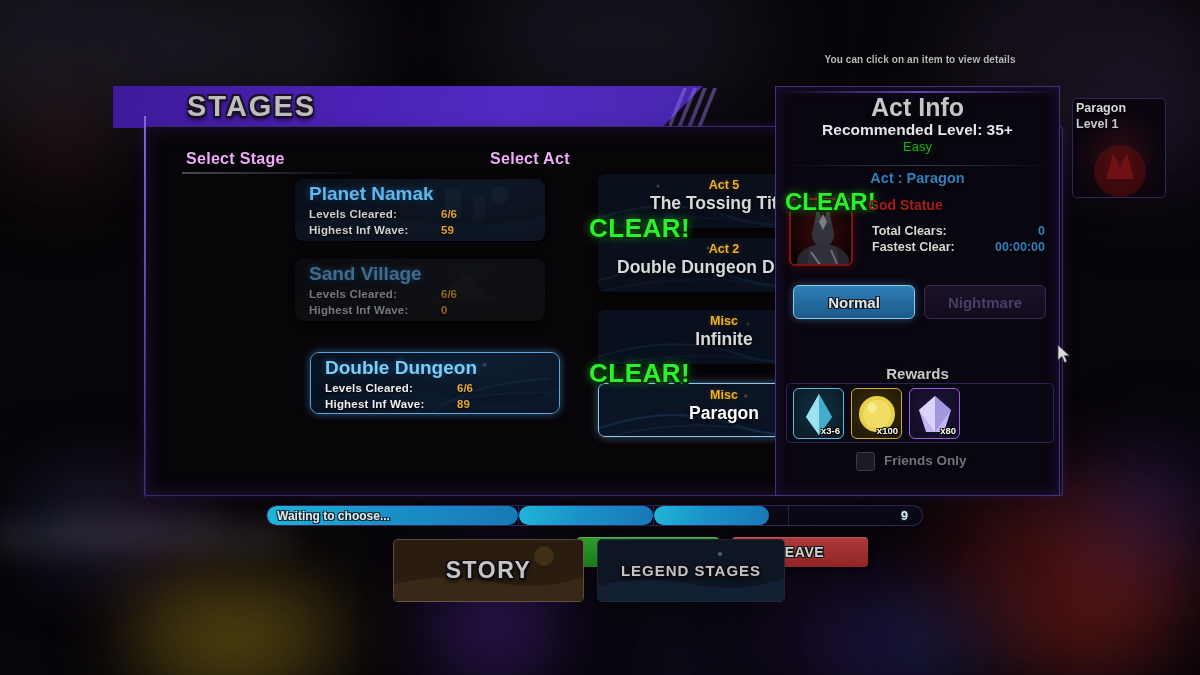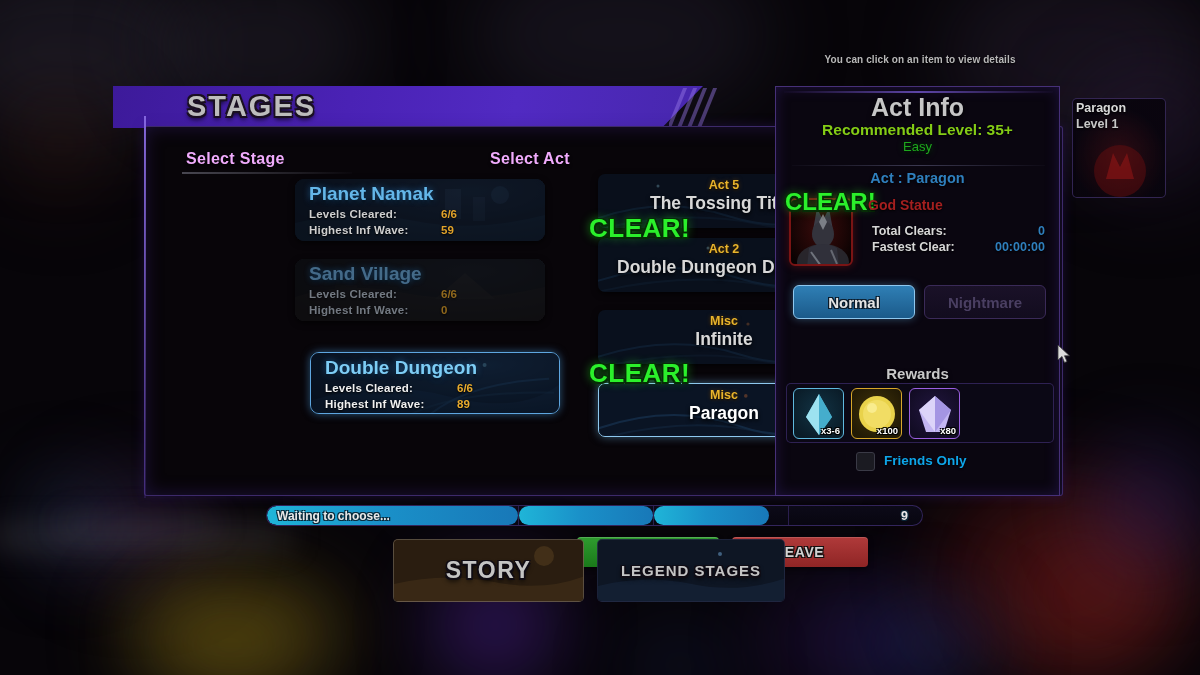--- a/index.html
+++ b/index.html
@@ -166,21 +166,21 @@
     position:absolute; left:8px; top:4px; width:269px; height:2px;
     background:linear-gradient(90deg,rgba(40,25,80,.1),rgba(120,90,215,.75),rgba(40,25,80,.1));
   }
   #ai-title {
     position:absolute; width:100%; text-align:center; top:6px;
     font-size:25px; font-weight:bold; color:#c6c6c6;
     text-shadow:0 2px 5px #000;
   }
   #ai-reclevel {
     position:absolute; width:100%; text-align:center; top:34px;
-    font-size:15.5px; font-weight:bold; color:#84cc16;
+    font-size:15.5px; font-weight:bold; color:#e5e5e5;
     text-shadow:0 1px 3px #000;
   }
   #ai-diff {
     position:absolute; width:100%; text-align:center; top:52px;
     font-size:13px; font-weight:normal; color:#1ea81e;
     text-shadow:0 0 6px rgba(20,160,20,.5), 0 1px 3px #000;
   }
   #ai-rule {
     position:absolute; left:16px; top:78px; width:253px; height:1px;
     background:linear-gradient(90deg,rgba(90,90,120,.05),rgba(120,120,160,.45),rgba(90,90,120,.05));
@@ -254,21 +254,21 @@
     position:absolute; right:3px; bottom:2px; font-size:9.5px; font-weight:bold;
     color:#fff; text-shadow:-1px -1px 0 #000,1px -1px 0 #000,-1px 1px 0 #000,1px 1px 0 #000;
     z-index:3;
   }
   #friends-box {
     position:absolute; left:80px; top:365px; width:19px; height:19px;
     background:#1b1b22; border:1px solid #3a3a46; border-radius:3px;
   }
   #friends-label {
     position:absolute; left:108px; top:366px; font-size:13.5px; font-weight:bold;
-    color:#0ea5e9; text-shadow:0 1px 2px #000;
+    color:#737373; text-shadow:0 1px 2px #000;
   }
 
   
   #tip {
     position:absolute; left:820px; top:54px; width:200px; text-align:center;
     font-size:10px; font-weight:bold; color:#b8b8b8; letter-spacing:.1px;
     text-shadow:0 1px 2px #000;
   }
 
   

